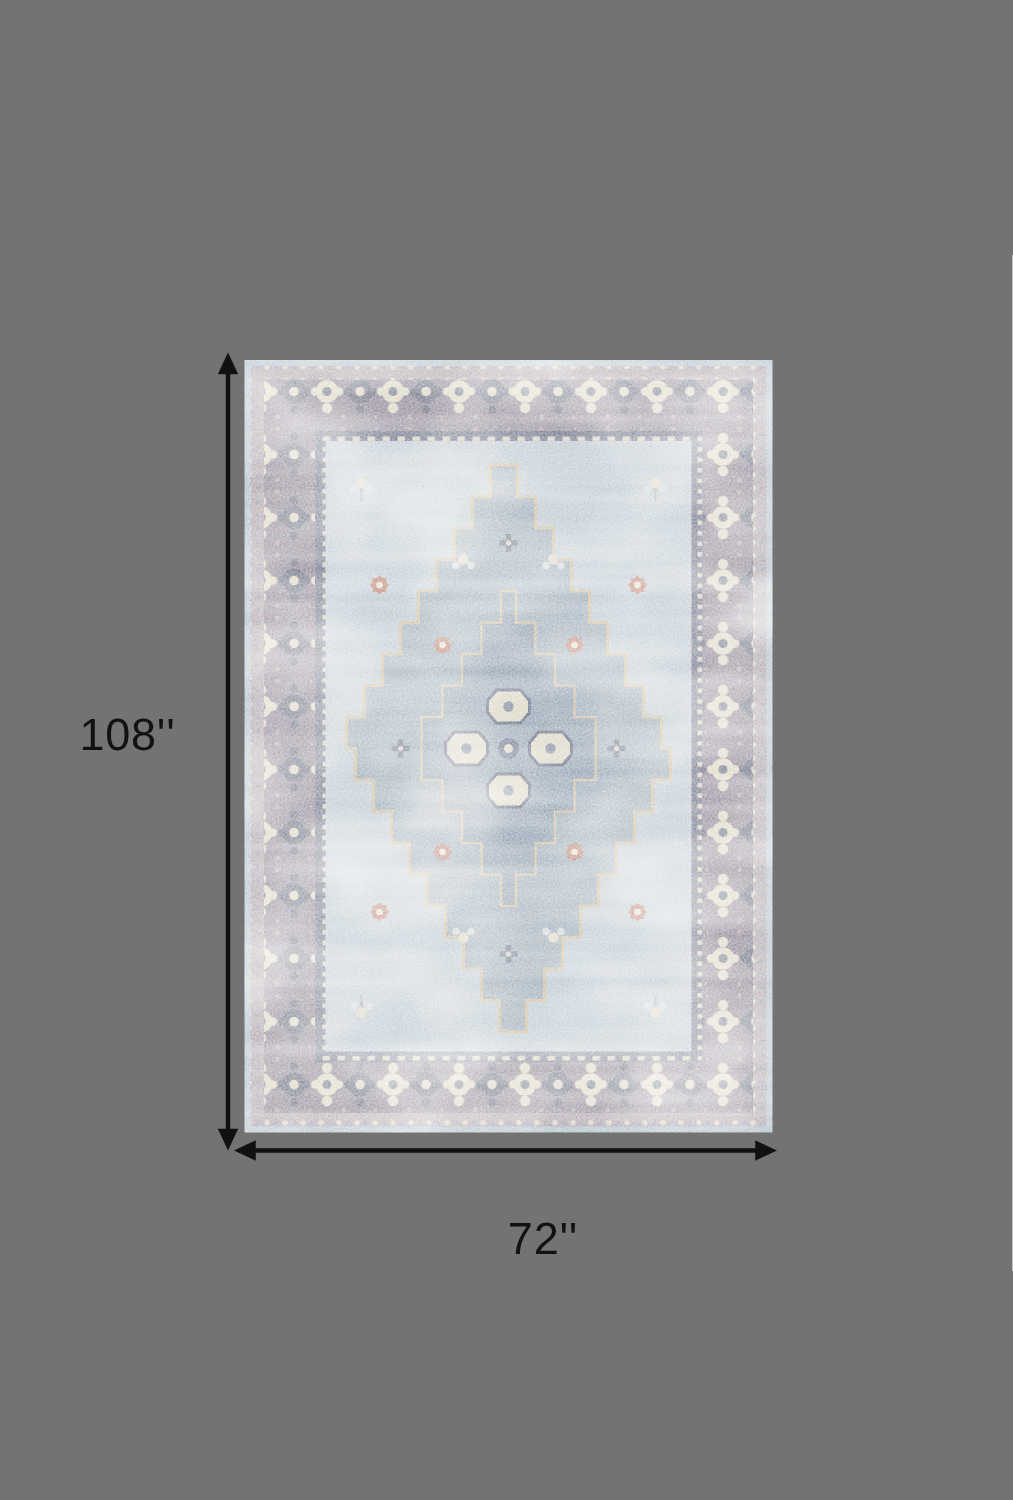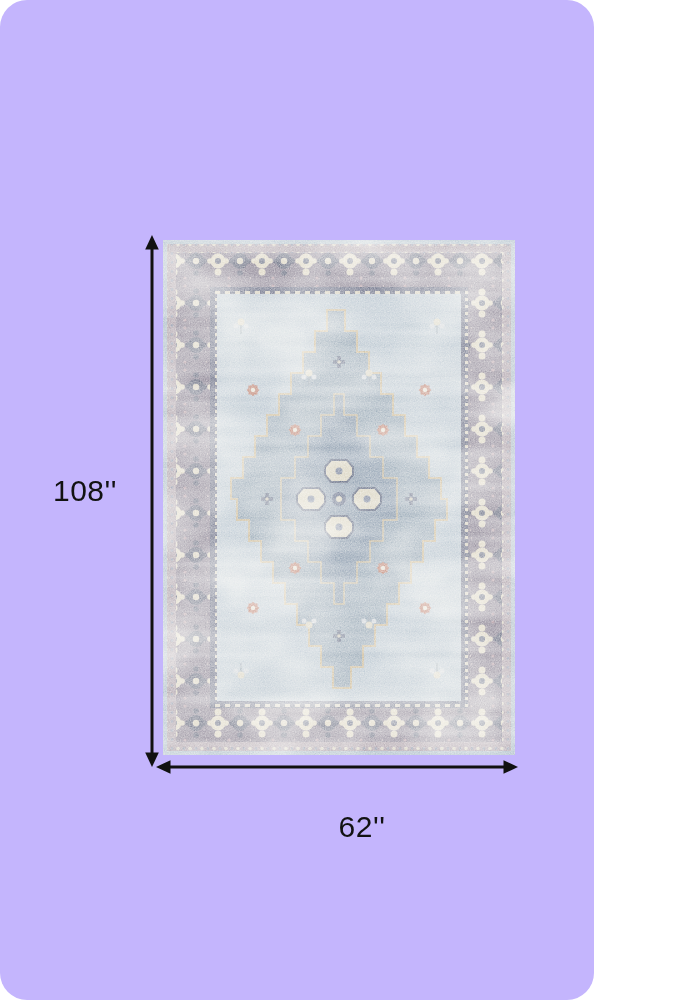--- a/index.html
+++ b/index.html
@@ -1,17 +1,17 @@
 <!DOCTYPE html>
 <html><head>
 <meta charset="utf-8">
 <style>
   html,body{margin:0;padding:0;background:#fff;}
-  .stage{position:relative;width:594px;height:1000px;background:#c4b5fd;
-         font-family:"Liberation Sans",sans-serif;overflow:hidden;border-radius:27px;}
+  .stage{position:relative;width:675px;height:1000px;background:#737373;
+         font-family:"Liberation Sans",sans-serif;overflow:hidden;}
   .rug{position:absolute;left:163px;top:240px;width:352px;height:515px;}
   .rug svg{display:block;width:100%;height:100%;}
   .v-arrow{position:absolute;left:141px;top:233px;}
   .h-arrow{position:absolute;left:154px;top:756px;}
   .dim-label{position:absolute;color:#121212;font-size:30px;line-height:34px;
              letter-spacing:0.5px;white-space:nowrap;}
   .dim-label.v{left:35px;top:474px;width:100px;text-align:center;}
   .dim-label.h{left:312px;top:810px;width:100px;text-align:center;}
 </style>
 </head>
@@ -149,15 +149,15 @@
     <polygon points="11,534 4.2,519.5 17.8,519.5" fill="#111111"></polygon>
   </svg>
 
   <svg class="h-arrow" width="366" height="22" viewBox="0 0 366 22" xmlns="http://www.w3.org/2000/svg">
     <line x1="15" y1="11" x2="351" y2="11" stroke="#111111" stroke-width="3"></line>
     <polygon points="2,11 16.5,4.2 16.5,17.8" fill="#111111"></polygon>
     <polygon points="364,11 349.5,4.2 349.5,17.8" fill="#111111"></polygon>
   </svg>
 
   <div class="dim-label v">108''</div>
-  <div class="dim-label h">62''</div>
+  <div class="dim-label h">72''</div>
 
 </div>
 
 </body></html>

